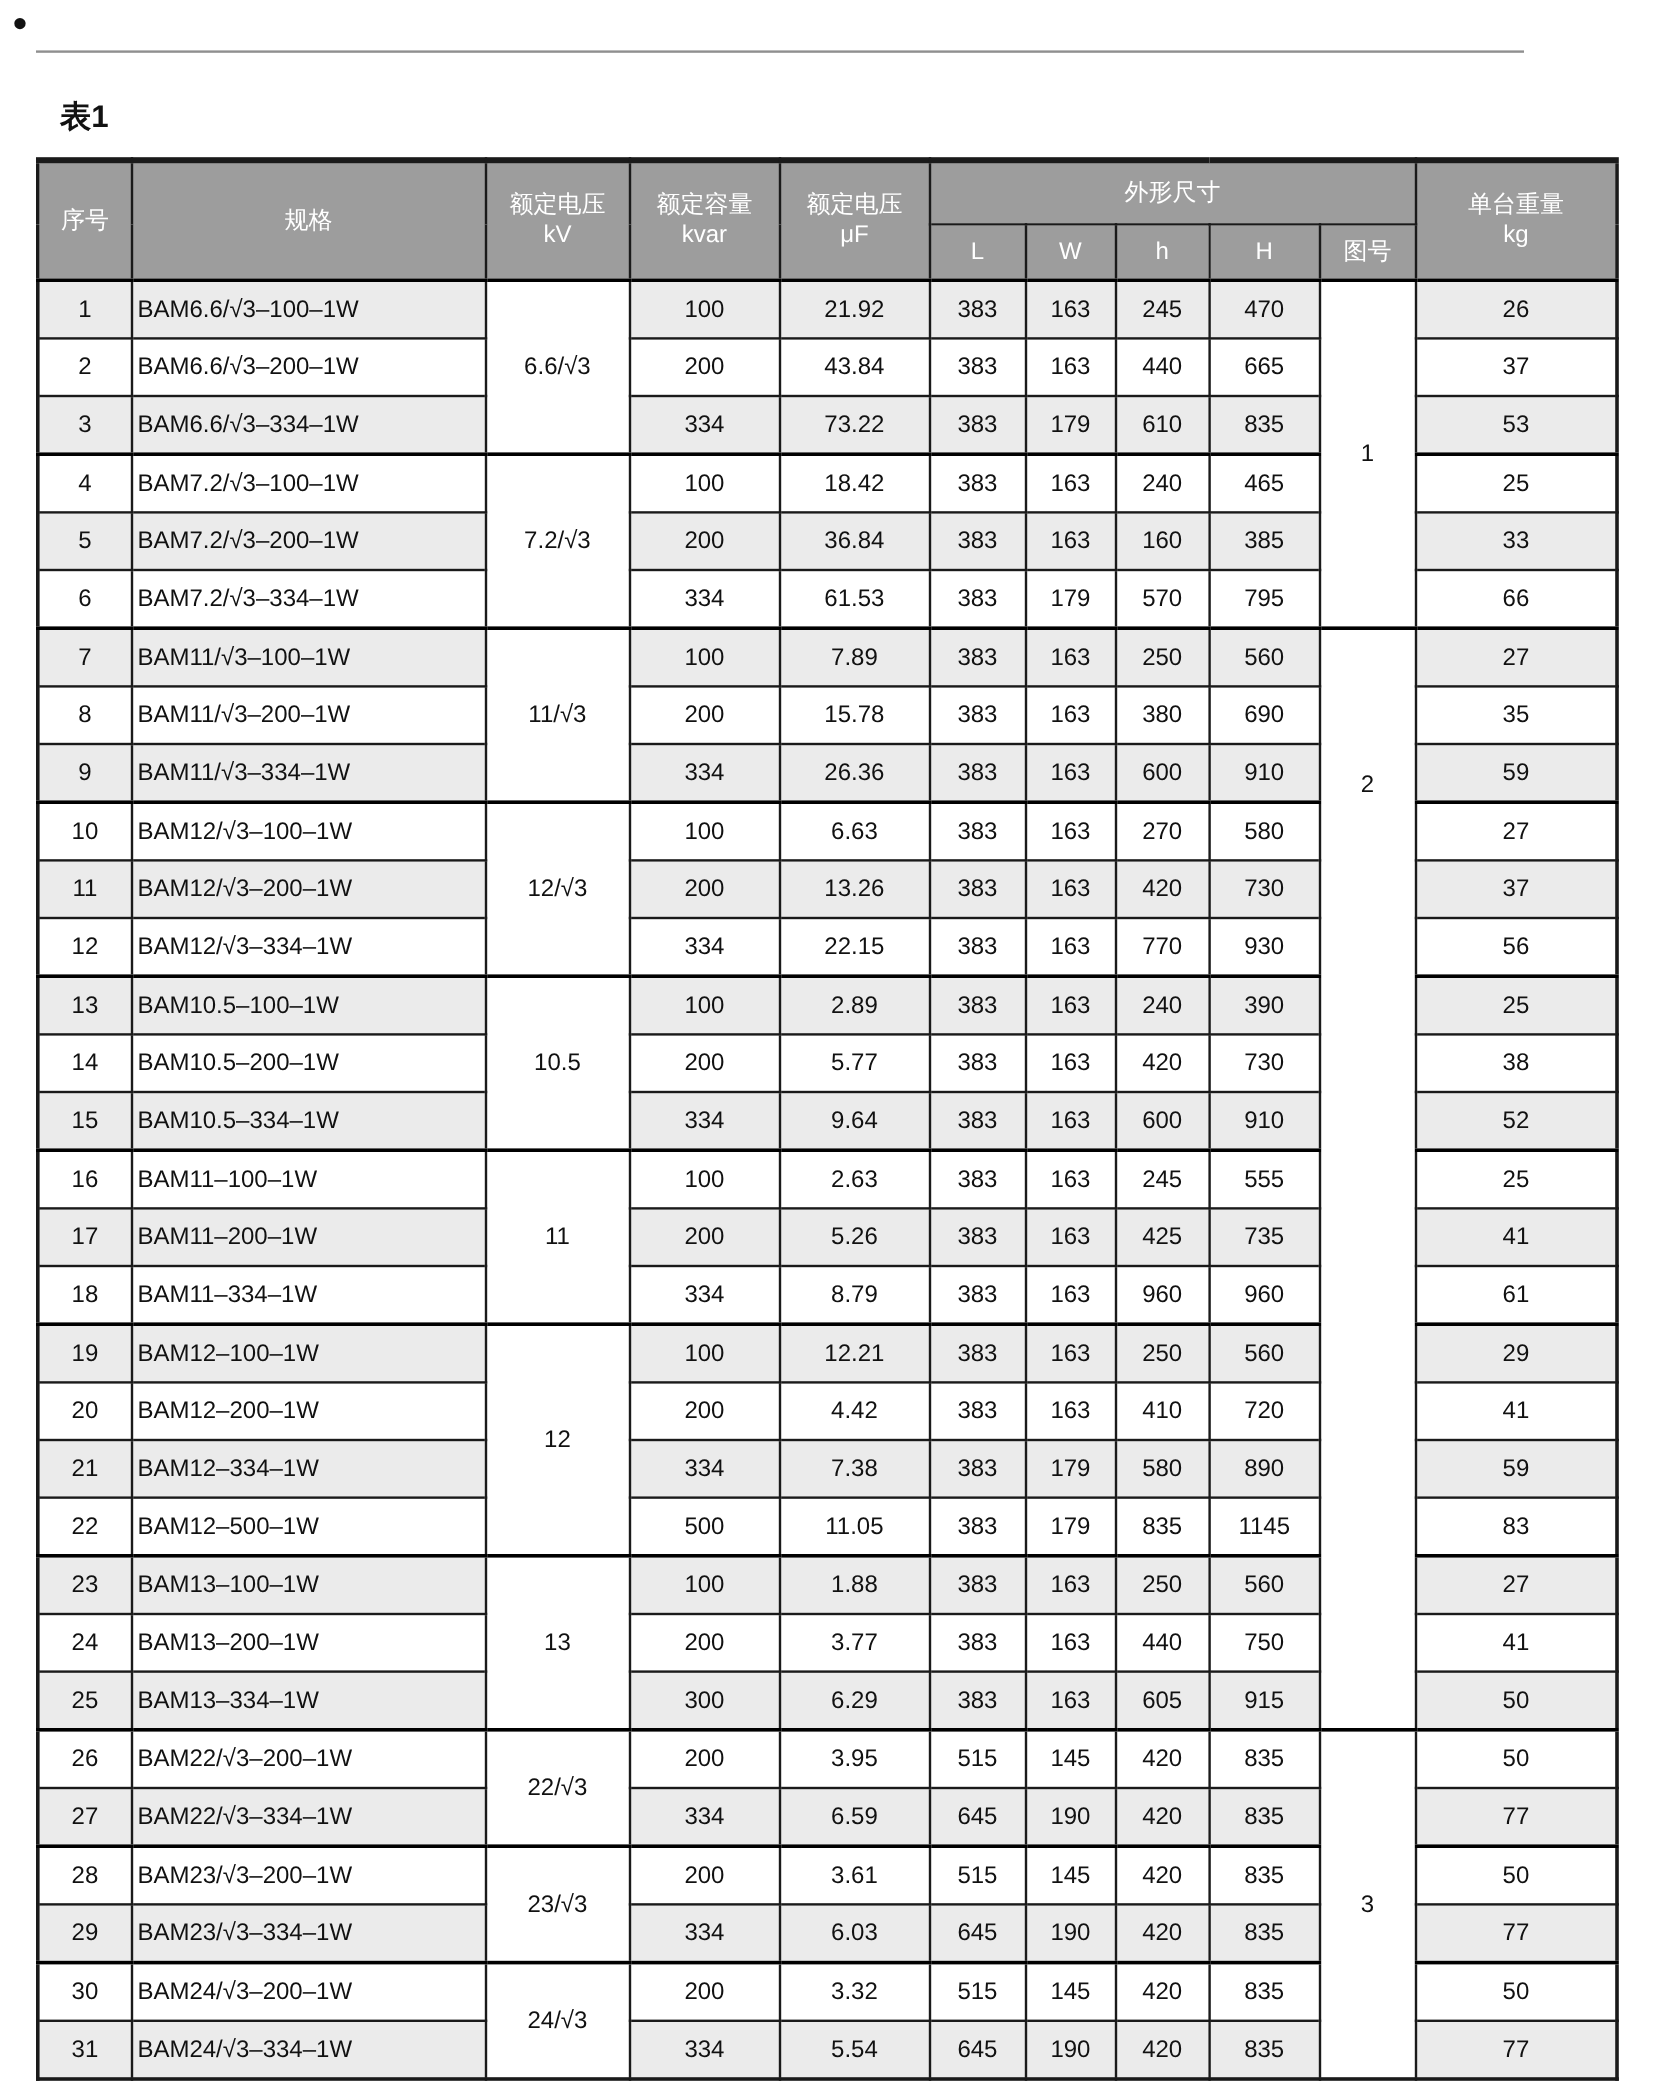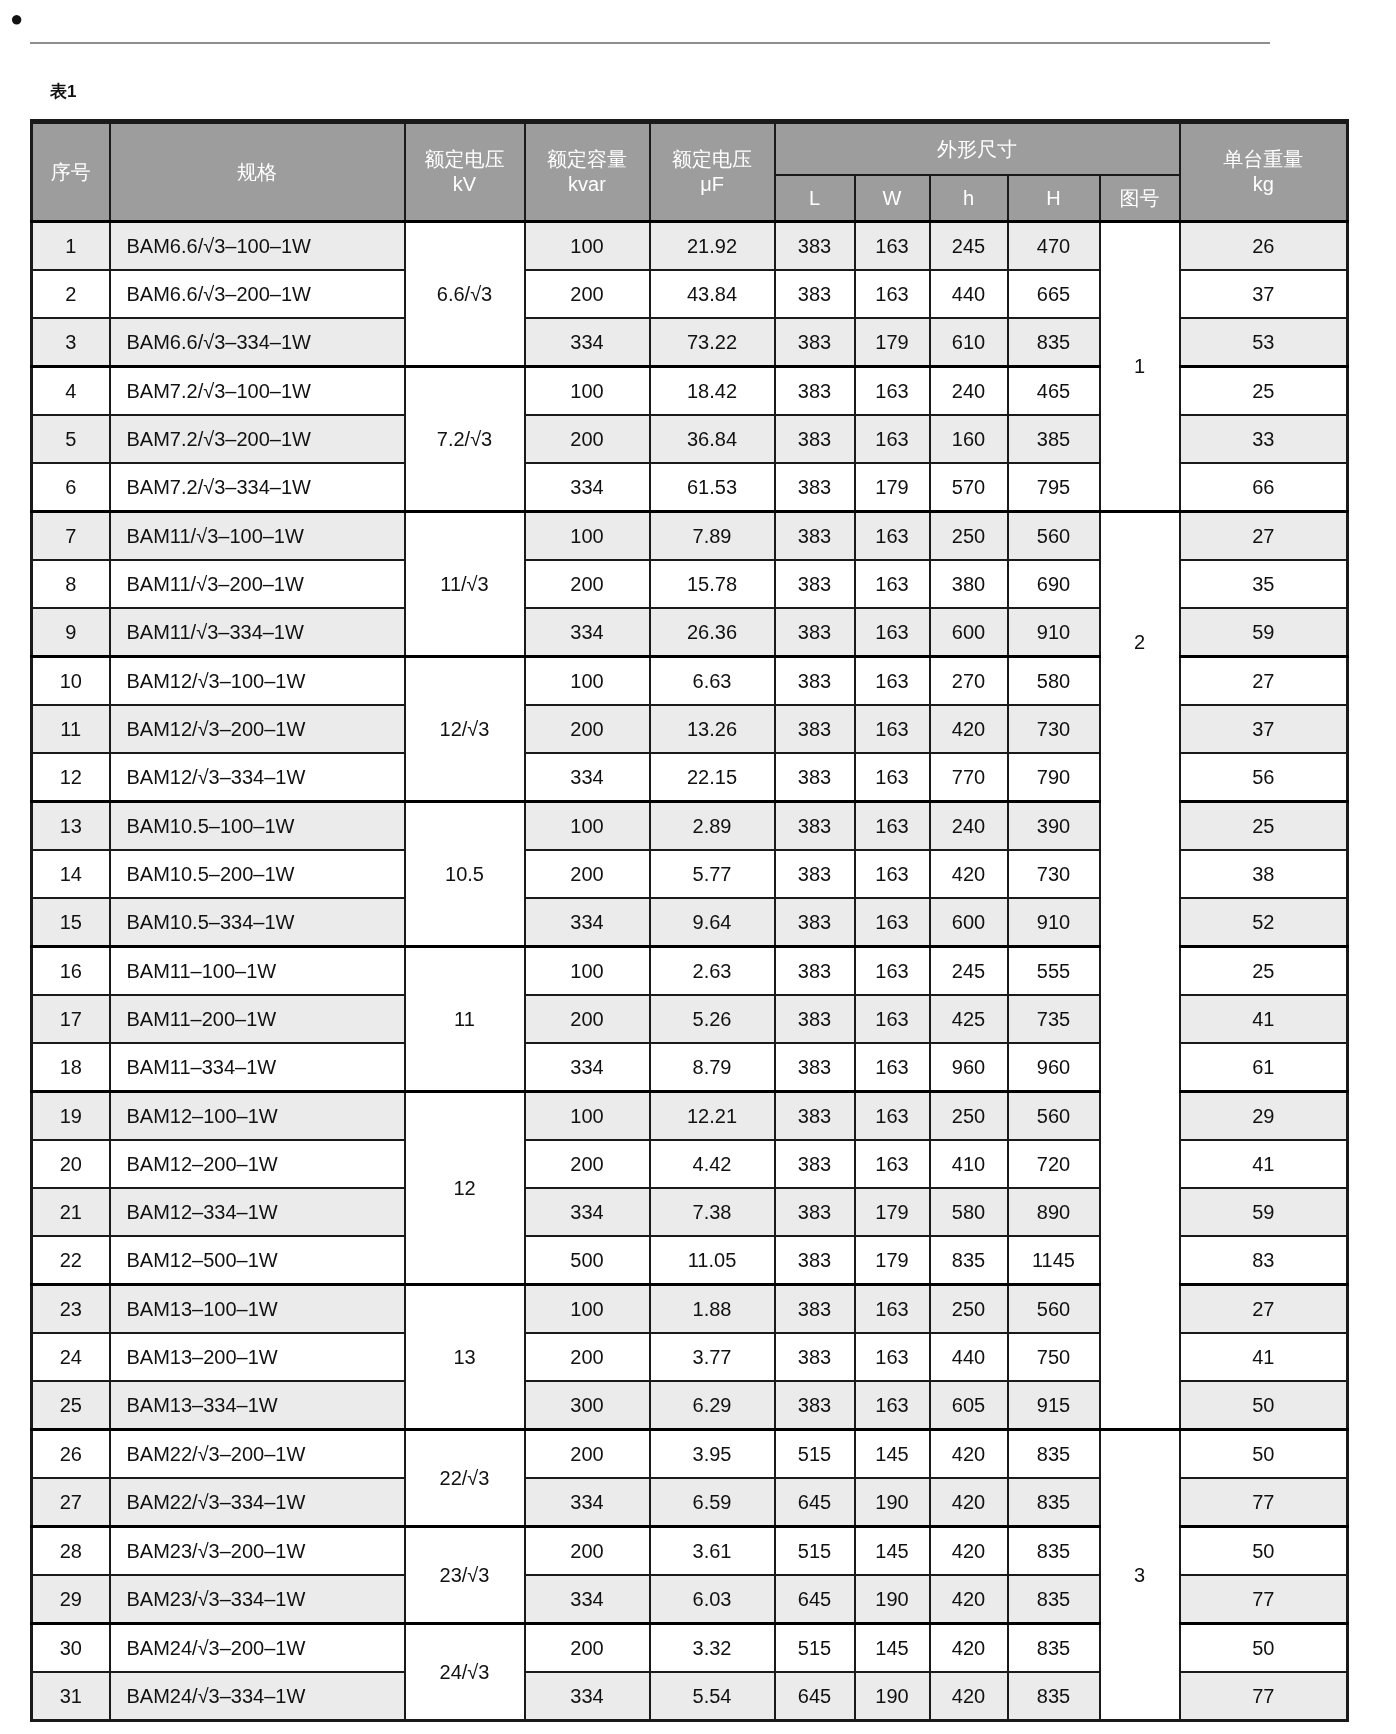--- a/index.html
+++ b/index.html
@@ -36,21 +36,21 @@
     line-height: 1;
   }
   .title-rule {
     margin: 12px 0 0 30px;
     width: 1240px;
     height: 2px;
     background: #8f8f8f;
   }
   .table-label {
     margin: 36px 0 0 50px;
-    font-size: 17px;
+    font-size: 26px;
     font-weight: bold;
     color: #121212;
   }
   table.spec-table {
     margin: 16px 0 0 30px;
     border-collapse: collapse;
     table-layout: fixed;
     border: 3px solid var(--border);
     border-top-width: 5px;
   }
@@ -71,21 +71,21 @@
   }
   thead tr.h-top th { height: 50px; }
   thead tr.h-bottom th { height: 44px; }
   thead th { border-bottom-width: 3px; }
   tbody td { height: 46px; background: #fff; }
   tbody tr:nth-child(odd) td { background: var(--row-stripe); }
   tbody tr:nth-child(even) td { background: #ffffff; }
   tbody td.merged { background: #ffffff !important; margin-left: 41px; }
   tbody td.spec {
     text-align: left;
-    padding-left: 16px;
+    padding-left: 4px;
   }
   tbody tr.group-start td { border-top: 3px solid #000; }
   tbody td.fig-top {
     vertical-align: top;
     padding-top: 118px;
   }
 </style>
 </head>
 <body>
 
@@ -272,21 +272,21 @@
           <td>37</td>
         </tr>
         <tr>
           <td>12</td>
           <td class="spec">BAM12/√3–334–1W</td>
           <td>334</td>
           <td>22.15</td>
           <td>383</td>
           <td>163</td>
           <td>770</td>
-          <td>790</td>
+          <td>930</td>
           <td>56</td>
         </tr>
         <tr class="group-start">
           <td>13</td>
           <td class="spec">BAM10.5–100–1W</td>
           <td class="merged" rowspan="3">10.5</td>
           <td>100</td>
           <td>2.89</td>
           <td>383</td>
           <td>163</td>

